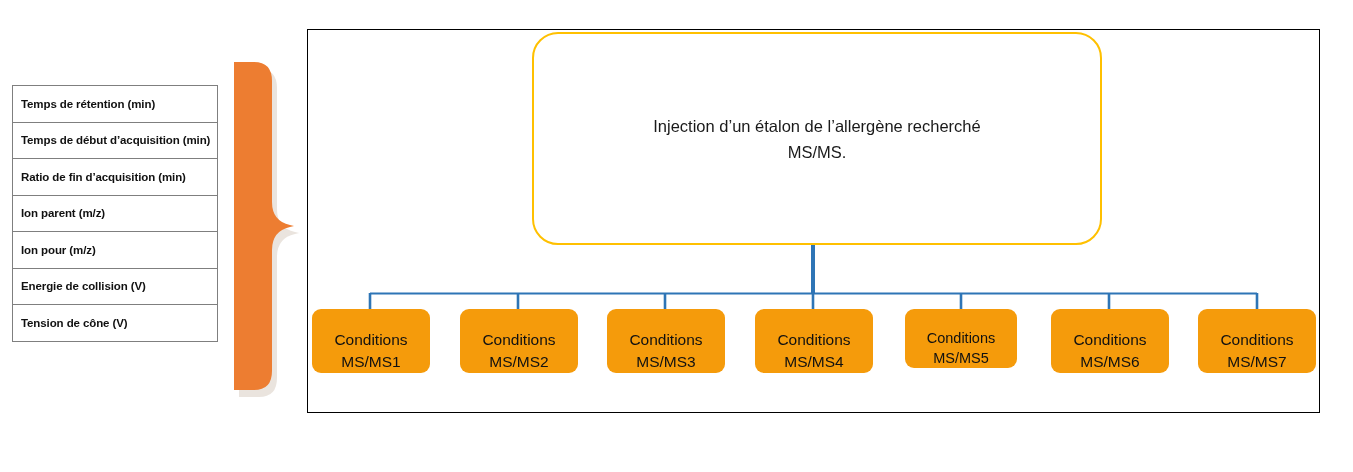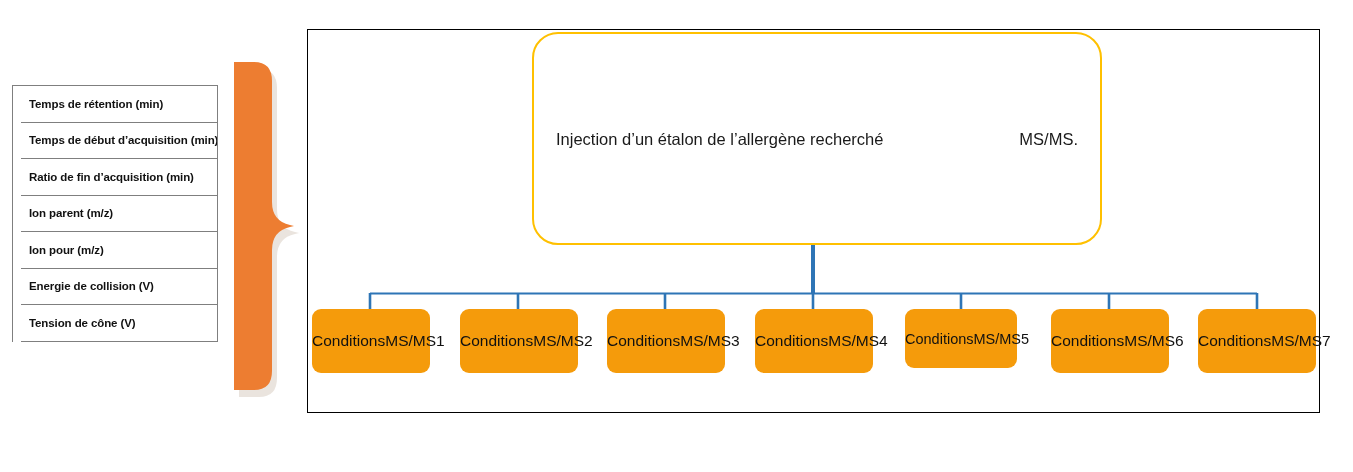--- a/index.html
+++ b/index.html
@@ -23,21 +23,20 @@
   
   #param-table {
     position: absolute;
     left: 12px;
     top: 85px;
     width: 206px;
     border: 1px solid #7f7f7f;
     border-bottom: none;
     box-sizing: border-box;
     background: #ffffff;
-    padding-left: 8px;
   }
   .param-row {
     height: 36.5px;
     border-bottom: 1px solid #7f7f7f;
     box-sizing: border-box;
     display: flex;
     align-items: center;
     padding-left: 8px;
     overflow: hidden;
     white-space: nowrap;
@@ -76,23 +75,23 @@
     position: absolute;
     left: 532px;
     top: 32px;
     width: 570px;
     height: 213px;
     border: 2.6px solid #FFC000;
     border-radius: 26px;
     box-sizing: border-box;
     background: #ffffff;
     display: flex;
-    flex-direction: row;
+    flex-direction: column;
     align-items: center;
-    justify-content: space-between;
+    justify-content: center;
     padding: 0 22px;
   }
   .injection-line {
     font-size: 16.5px;
     line-height: 26px;
     color: #1a1a1a;
     text-align: center;
     white-space: nowrap;
   }
 
@@ -106,23 +105,23 @@
     pointer-events: none;
   }
 
   
   .cond-box {
     position: absolute;
     background: #F59B0B;
     border-radius: 9px;
     box-sizing: border-box;
     display: flex;
-    flex-direction: row;
+    flex-direction: column;
     align-items: center;
-    justify-content: flex-start;
+    justify-content: flex-end;
     color: #111111;
   }
   .cond-line {
     font-size: 15.5px;
     line-height: 22px;
     white-space: nowrap;
   }
   .cond-box.compact .cond-line {
     font-size: 14.5px;
     line-height: 20px;

